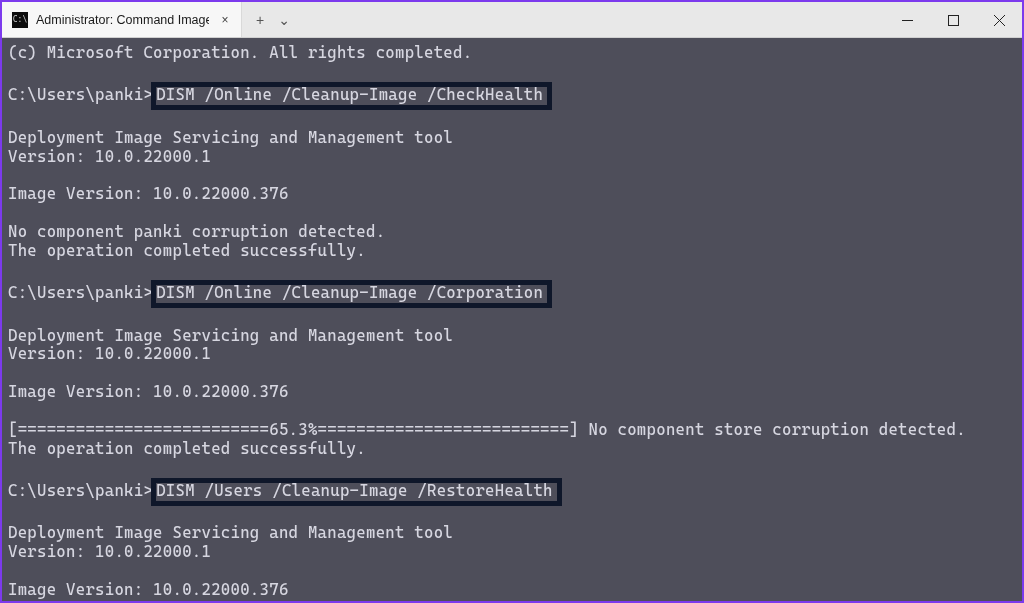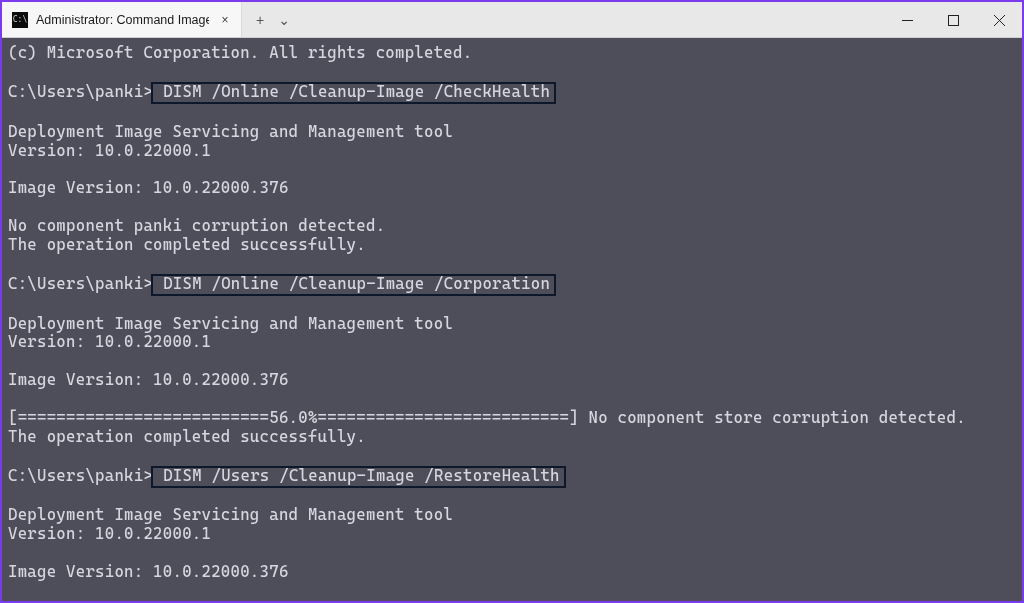--- a/index.html
+++ b/index.html
@@ -58,22 +58,22 @@
     color: #d6d6e0;
     font-family: "Cascadia Mono", Consolas, monospace;
     font-size: 16px;
     line-height: 1.18;
     letter-spacing: 0.3px;
     padding: 6px 6px;
     white-space: pre;
     overflow: hidden;
   }
   .hl {
-    border: 2px solid #0f172a;
-    padding: 0 4px 2px 10px;
+    border: 5px solid #0f172a;
+    padding: 0 4px 2px 0;
     margin-left: -2px;
     display: inline-block;
     line-height: 1.0;
   }
 </style>
 </head>
 <body>
 
 <div class="window">
 
@@ -122,21 +122,21 @@
 <span>No component panki corruption detected.</span>
 <span>The operation completed successfully.</span>
 <span></span>
 <span><span>C:\Users\panki&gt;</span><span class="hl">DISM /Online /Cleanup-Image /Corporation</span></span>
 <span></span>
 <span>Deployment Image Servicing and Management tool</span>
 <span>Version: 10.0.22000.1</span>
 <span></span>
 <span>Image Version: 10.0.22000.376</span>
 <span></span>
-<span>[==========================56.0%==========================] No component store corruption detected.</span>
+<span>[==========================65.3%==========================] No component store corruption detected.</span>
 <span>The operation completed successfully.</span>
 <span></span>
 <span><span>C:\Users\panki&gt;</span><span class="hl">DISM /Users /Cleanup-Image /RestoreHealth</span></span>
 <span></span>
 <span>Deployment Image Servicing and Management tool</span>
 <span>Version: 10.0.22000.1</span>
 <span></span>
 <span>Image Version: 10.0.22000.376</span>
 <span></span>
 </div>

